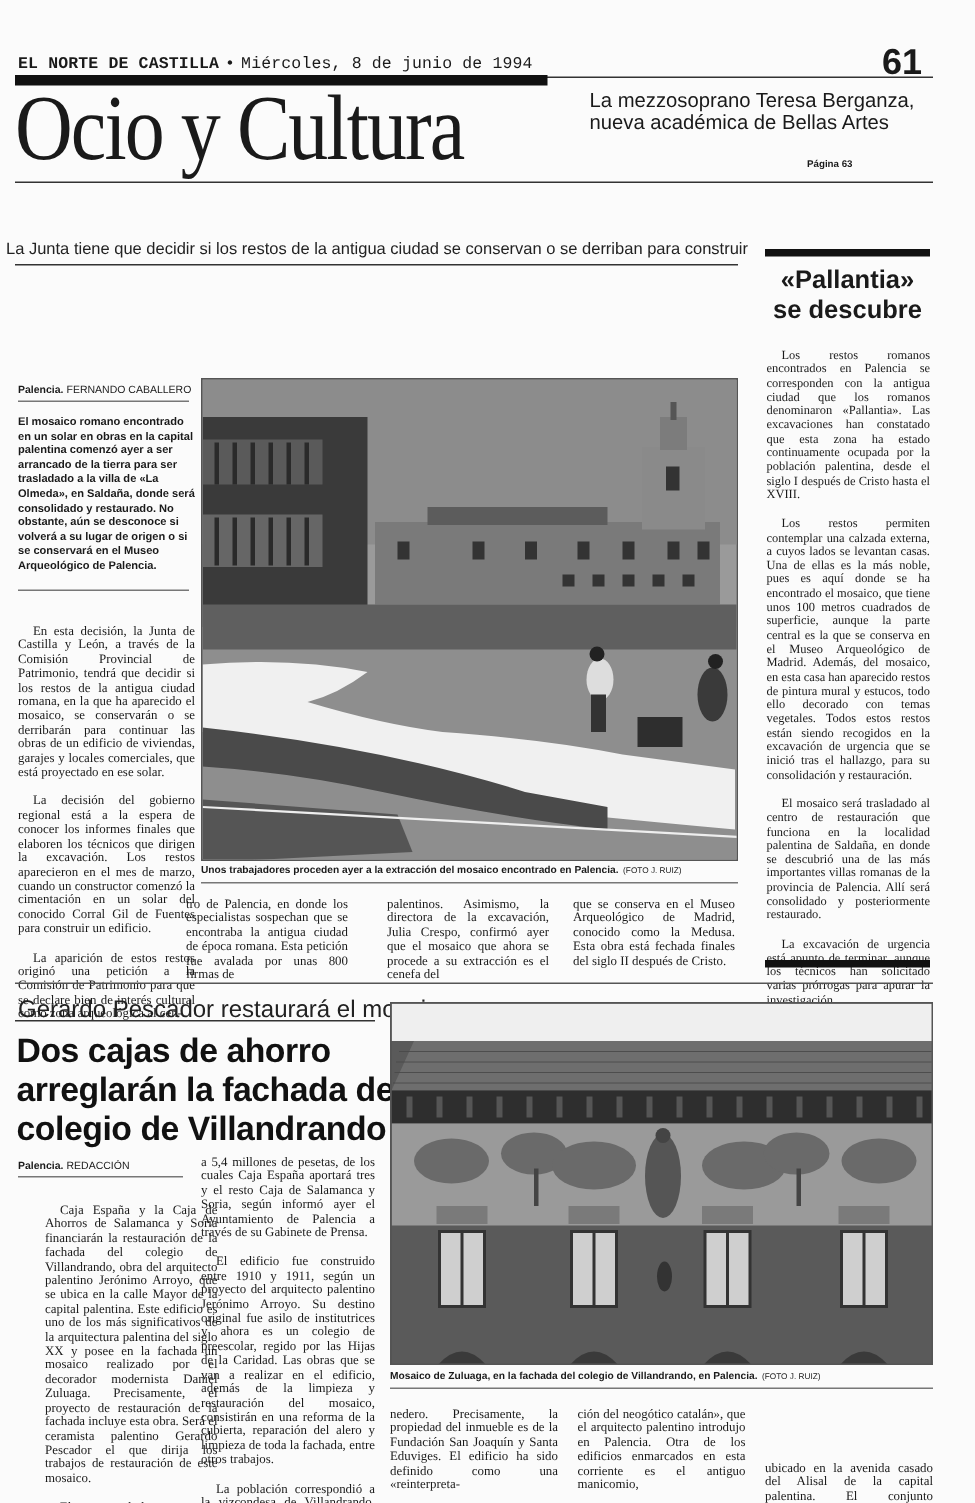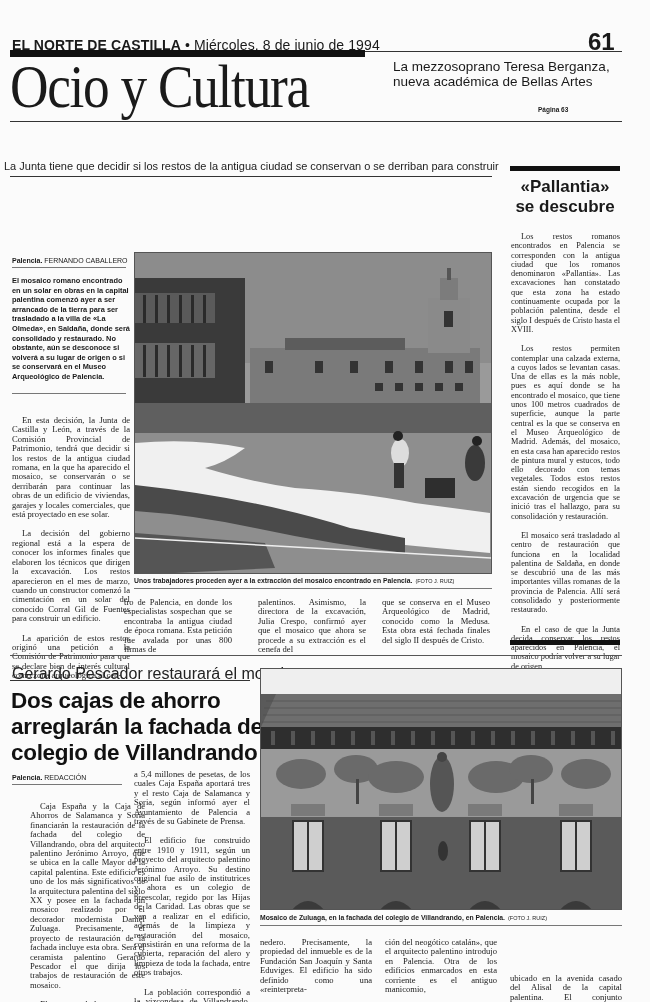--- a/index.html
+++ b/index.html
@@ -2,21 +2,21 @@
 <html><head>
 <meta charset="utf-8">
 <style>
   * { margin:0; padding:0; box-sizing:border-box; }
   html, body { width:650px; height:1002px; background:#fbfbfb; overflow:hidden; }
   body { position:relative; color:#1a1a1a; font-family:"Liberation Serif", serif; }
   .abs { position:absolute; }
   .sans { font-family:"Liberation Sans", sans-serif; }
 
   
-  .mast-line { left:12px; top:37px; font-size:14px; letter-spacing:0.1px; }
+  .mast-line { left:12px; top:37px; font-size:11px; letter-spacing:0.1px;font-family:Liberation Mono, monospace; }
   .mast-line b { font-weight:bold; }
   .mast-line .dot { margin:0 4px; }
   .page-num { left:588px; top:28px; font-size:24px; font-weight:bold; font-family:"Liberation Sans", sans-serif; }
   .rule-thin { background:#333; height:1px; }
   .rule-thick { background:#111; height:7px; }
   .section-title { left:10px; top:55px; font-size:62px; line-height:62px; letter-spacing:-1.5px; font-family:"Liberation Serif", serif; transform:scaleX(0.86); transform-origin:left top; }
   .teaser { left:393px; top:60px; width:240px; font-size:13.5px; line-height:14.5px; font-family:"Liberation Sans", sans-serif; }
   .teaser-page { left:538px; top:106px; font-size:6.5px; font-weight:bold; font-family:"Liberation Sans", sans-serif; }
 
   
@@ -145,21 +145,20 @@
 
 <div class="abs rule-thick" style="left:510px; top:166px; width:110px; height:5px;"></div>
 <div class="abs sidebar-head" style="left:505px; top:177px; width:120px;">
   <div>«Pallantia»</div>
   <div>se descubre</div>
 </div>
 <div class="abs col" style="left:511px; top:222px; width:109px; font-size:8.3px; line-height:9.3px;">
   <p>Los restos romanos encontrados en Palencia se corresponden con la antigua ciudad que los romanos denominaron «Pallantia». Las excavaciones han constatado que esta zona ha estado continuamente ocupada por la población palentina, desde el siglo I después de Cristo hasta el XVIII.</p>
   <p>Los restos permiten contemplar una calzada externa, a cuyos lados se levantan casas. Una de ellas es la más noble, pues es aquí donde se ha encontrado el mosaico, que tiene unos 100 metros cuadrados de superficie, aunque la parte central es la que se conserva en el Museo Arqueológico de Madrid. Además, del mosaico, en esta casa han aparecido restos de pintura mural y estucos, todo ello decorado con temas vegetales. Todos estos restos están siendo recogidos en la excavación de urgencia que se inició tras el hallazgo, para su consolidación y restauración.</p>
   <p>El mosaico será trasladado al centro de restauración que funciona en la localidad palentina de Saldaña, en donde se descubrió una de las más importantes villas romanas de la provincia de Palencia. Allí será consolidado y posteriormente restaurado.</p>
-  <p>En el caso de que la Junta decida conservar los restos aparecidos en Palencia, el mosaico podría volver a su lugar de origen.</p>
   <p>La excavación de urgencia está apunto de terminar, aunque los técnicos han solicitado varias prórrogas para apurar la investigación.</p>
 </div>
 <div class="abs rule-thick" style="left:510px; top:640px; width:110px; height:5px;"></div>
 
 <div class="abs rule-thin" style="left:10px; top:655px; width:612px; background:#555;"></div>
 
 <div class="abs kicker" style="left:12px; top:665px; font-size:16px;">Gerardo Pescador restaurará el mosaico</div>
 <div class="abs rule-thin" style="left:10px; top:680px; width:240px;"></div>
 <div class="abs headline" style="left:11px; top:688px; font-size:22.5px; line-height:26px; white-space:nowrap; letter-spacing:-0.3px;">
   <div>Dos cajas de ahorro</div>

